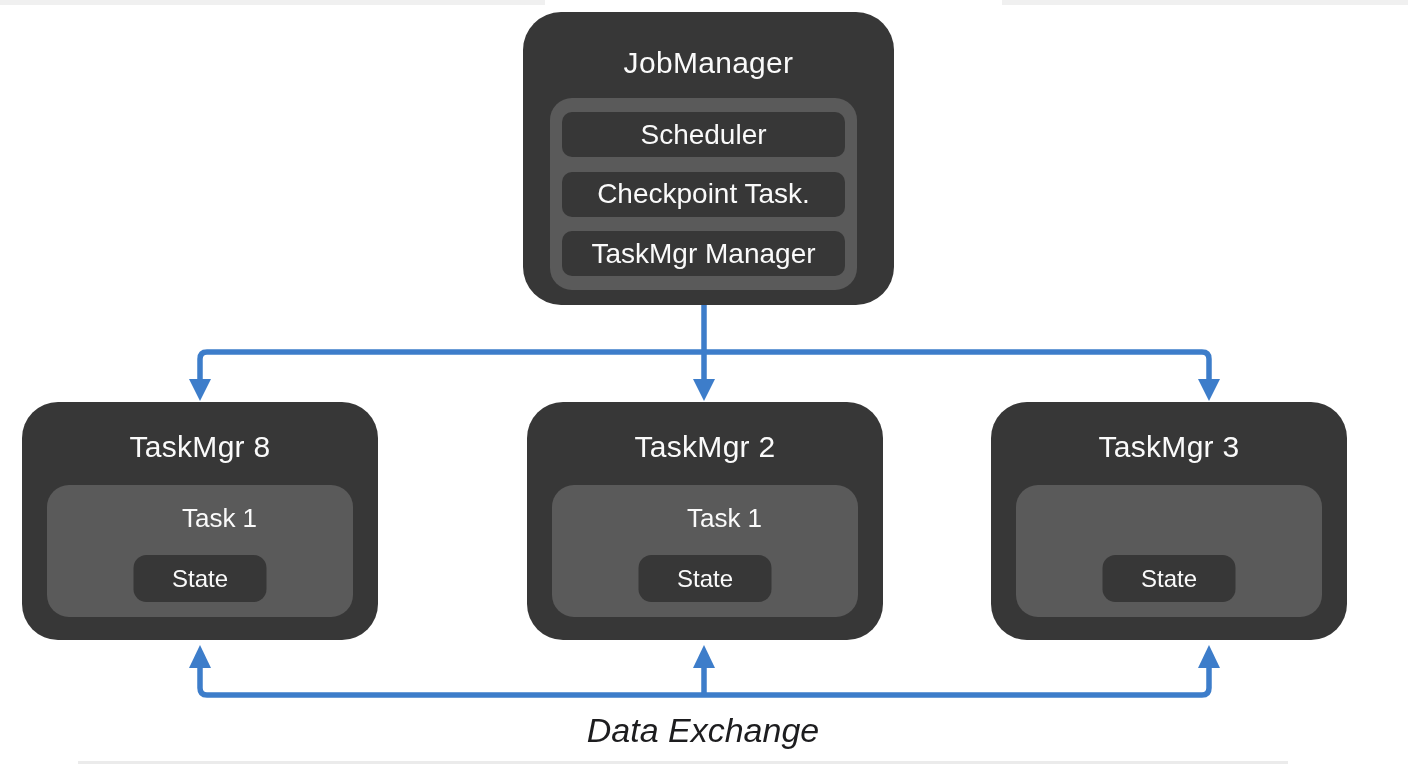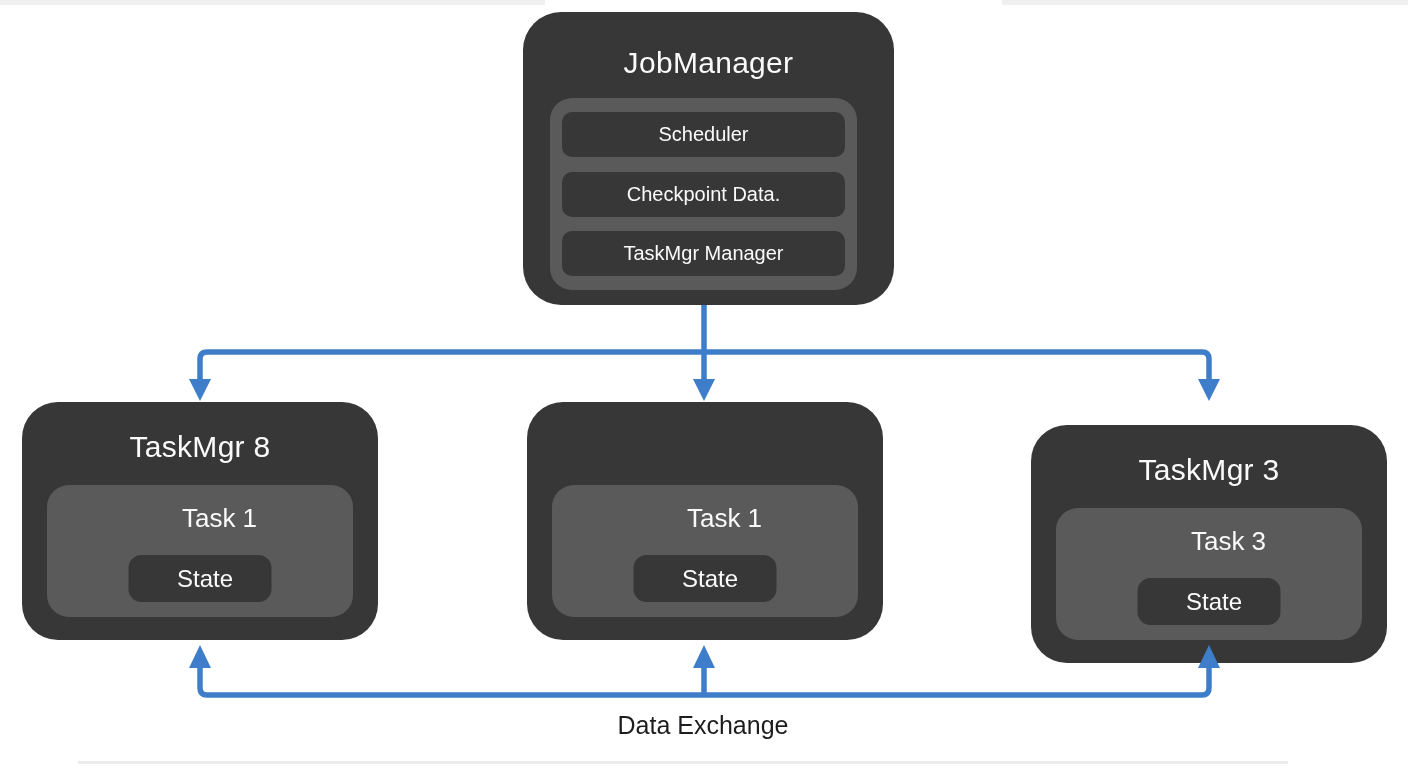--- a/index.html
+++ b/index.html
@@ -44,31 +44,31 @@
     border-radius:22px;
     box-sizing:border-box;
     padding:14px 12px;
     display:flex;flex-direction:column;justify-content:space-between;
   }
   .jm-comp{
     height:45px;
     background:var(--node-dark,#373737);
     border-radius:10px;
     display:flex;align-items:center;justify-content:center;
-    font-size:20px;font-weight:400;
+    font-size:28px;font-weight:400;
     color:var(--text-light,#fafafa);
   }
 
   .tm-node{
     top:402px;width:356px;height:238px;
     border-radius:36px;
   }
   .tm-1{left:22px;}
   .tm-2{left:527px;}
-  .tm-3{left:1031px;margin-top:23px;}
+  .tm-3{left:991px;}
   .tm-title{top:28px;}
   .tm-inner{
     position:absolute;left:25px;top:83px;
     width:306px;height:132px;
     background:var(--node-light,#5a5a5a);
     border-radius:22px;
   }
   .task-label{
     position:absolute;left:0;right:0;top:18px;
     text-align:center;
@@ -78,81 +78,81 @@
   }
   .state-box{
     position:absolute;left:50%;top:70px;
     transform:translateX(-50%);
     width:133px;height:47px;
     background:var(--node-dark,#373737);
     border-radius:13px;
     display:flex;align-items:center;justify-content:center;
     font-size:24px;font-weight:400;
     color:var(--text-light,#fafafa);
-    padding-left:10px;
   }
 
   .connector-layer{
     position:absolute;left:0;top:0;
     width:1408px;height:768px;
     pointer-events:none;
   }
   .conn{
     fill:none;
     stroke:var(--arrow-blue,#3d7dca);
     stroke-width:5.5;
     stroke-linecap:butt;
     stroke-linejoin:round;
   }
   .head{fill:var(--arrow-blue,#3d7dca);stroke:none;}
 
   .exchange-label{
     position:absolute;left:503px;top:711px;width:400px;
     text-align:center;
-    font-size:25px;font-weight:400;
+    font-size:34px;font-weight:400;
     color:var(--text-dark,#1d1d1f);
+    font-style:italic;
   }
 </style>
 </head>
 <body>
 
 <div class="canvas">
 
   <div class="edge-artifact artifact-top-left"></div>
   <div class="edge-artifact artifact-top-right"></div>
   <div class="edge-artifact artifact-bottom"></div>
 
   <div class="node jm-node">
     <div class="node-title jm-title">JobManager</div>
     <div class="jm-container">
       <div class="jm-comp">Scheduler</div>
-      <div class="jm-comp">Checkpoint Data.</div>
+      <div class="jm-comp">Checkpoint Task.</div>
       <div class="jm-comp">TaskMgr Manager</div>
     </div>
   </div>
 
   <div class="node tm-node tm-1">
     <div class="node-title tm-title">TaskMgr 8</div>
     <div class="tm-inner">
       <div class="task-label">Task 1</div>
       <div class="state-box">State</div>
     </div>
   </div>
 
   <div class="node tm-node tm-2">
+    <div class="node-title tm-title">TaskMgr 2</div>
     <div class="tm-inner">
       <div class="task-label">Task 1</div>
       <div class="state-box">State</div>
     </div>
   </div>
 
   <div class="node tm-node tm-3">
     <div class="node-title tm-title">TaskMgr 3</div>
     <div class="tm-inner">
-      <div class="task-label">Task 3</div>
       <div class="state-box">State</div>
     </div>
   </div>
 
   <svg class="connector-layer" viewBox="0 0 1408 768">
 
     <path class="conn" d="M 704 305 L 704 381"></path>
     <path class="conn" d="M 200 381 L 200 359 Q 200 352 207 352 L 1202 352 Q 1209 352 1209 359 L 1209 381"></path>
     <polygon class="head" points="189,379 211,379 200,401"></polygon>
     <polygon class="head" points="693,379 715,379 704,401"></polygon>

